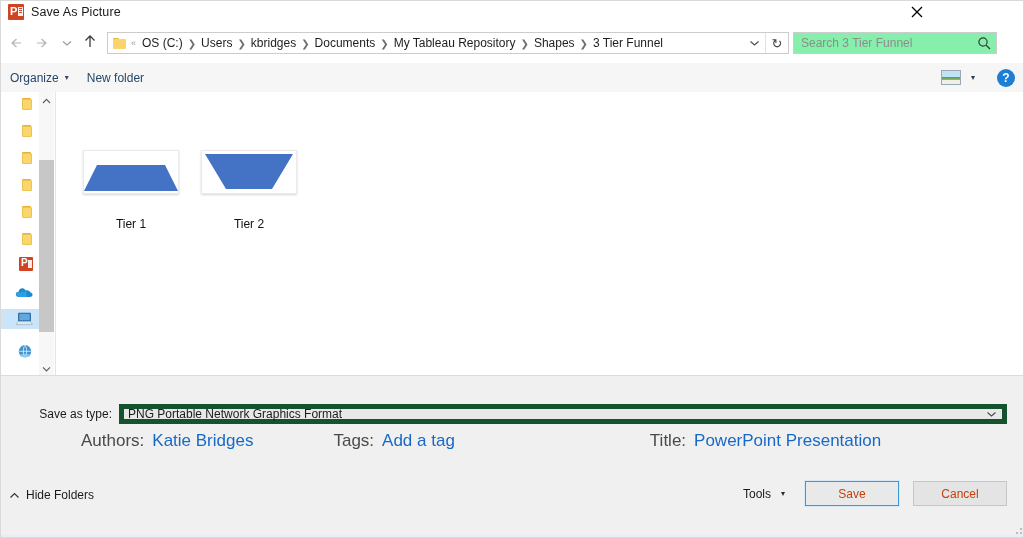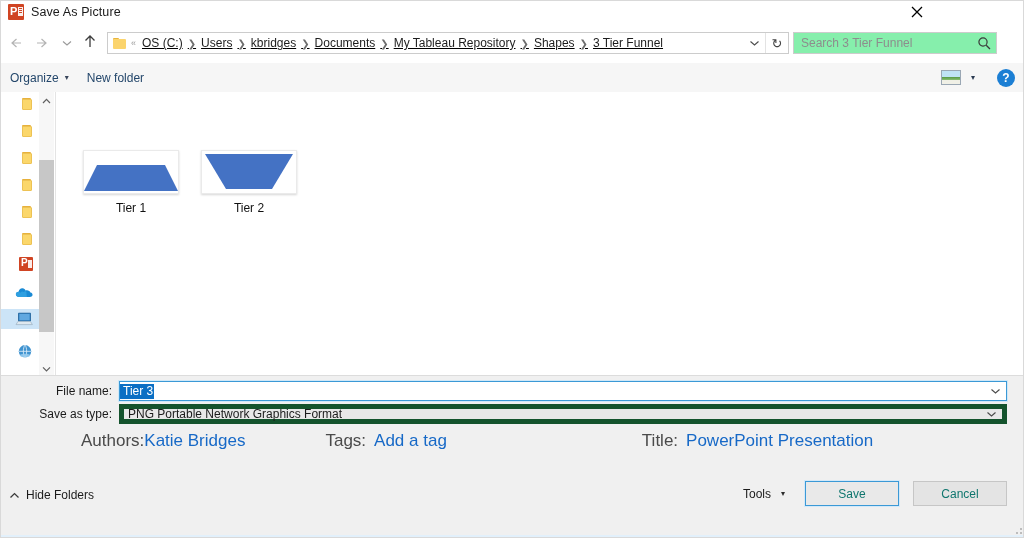--- a/index.html
+++ b/index.html
@@ -152,21 +152,20 @@
     font-size: 9px;
     padding: 0 3px 0 1px;
     flex: none;
   }
   .crumbs {
     display: flex;
     align-items: center;
     flex: 1;
     overflow: hidden;
     white-space: nowrap;
-    text-decoration: underline;
   }
   .crumb {
     color: #1d1d1d;
     padding: 2px 3px;
     cursor: pointer;
     font-size: 12px;
   }
   .crumb-sep {
     color: #6d6d6d;
     font-size: 10px;
@@ -403,21 +402,21 @@
     margin: 0 auto;
     background: #ffffff;
     border: 1px solid #eaeaea;
     box-shadow: 0 1px 2px rgba(0,0,0,.16);
     box-sizing: border-box;
     position: relative;
     overflow: hidden;
   }
   .thumb-frame svg { display: block; }
   .file-label {
-    margin-top: 7px;
+    margin-top: 23px;
     font-size: 12px;
     color: #111111;
     line-height: 14px;
   }
 
   
   .form-area {
     position: absolute;
     left: 0; top: 374px;
     width: 1024px; height: 82px;
@@ -533,21 +532,21 @@
     padding: 4px 6px;
     margin-right: 14px;
     cursor: pointer;
   }
   .tools-btn .caret { margin-left: 10px; font-size: 8px; color: #2c2c2c; }
   .btn {
     width: 94px;
     height: 25px;
     font-family: "Liberation Sans", sans-serif;
     font-size: 12px;
-    color: #0f766e;
+    color: #c2410c;
     background: #e4e4e4;
     border: 1px solid #c6c6c6;
     box-sizing: border-box;
     cursor: pointer;
     display: flex;
     align-items: center;
     justify-content: center;
   }
   .btn.default {
     background: #e9e9e9;
@@ -802,48 +801,37 @@
           <svg width="94" height="42" viewBox="0 0 94 42" preserveAspectRatio="none">
             <polygon points="3,3 91,3 70,38 24,38" fill="#4472C4"></polygon>
           </svg>
         </div>
         <div class="file-label">Tier 2</div>
       </div>
     </div>
   </div>
 
   <div class="form-area">
-    <div class="frow" style="top:4px;">
-      <span class="flabel">File name:</span>
-      <div class="fieldbox fn-box">
-        <span class="fn-value">Tier 3</span>
-        <span class="fchev">
-          <svg width="11" height="8" viewBox="0 0 11 8">
-              <path d="M1.5 2.5 L5.5 6 L9.5 2.5" stroke="currentColor" stroke-width="1.1" fill="none"></path>
-            </svg>
-        </span>
-      </div>
-    </div>
 
     <div class="frow" style="top:27px;">
       <span class="flabel">Save as type:</span>
       <div class="fieldbox sat-box">
         <span class="sat-value">PNG Portable Network Graphics Format</span>
         <span class="fchev">
           <svg width="11" height="8" viewBox="0 0 11 8">
               <path d="M1.5 2.5 L5.5 6 L9.5 2.5" stroke="currentColor" stroke-width="1.1" fill="none"></path>
             </svg>
         </span>
       </div>
     </div>
   </div>
 
   <div class="meta-row">
     <span class="meta-label" style="margin-left:80px;">Authors:</span>
-    <span class="meta-value" style="">Katie Bridges</span>
+    <span class="meta-value" style="margin-left:8px;">Katie Bridges</span>
     <span class="meta-label" style="margin-left:80px;">Tags:</span>
     <span class="meta-value" style="margin-left:8px;">Add a tag</span>
     <span class="meta-label" style="margin-left:195px;">Title:</span>
     <span class="meta-value" style="margin-left:8px;">PowerPoint Presentation</span>
   </div>
 
   <div class="footer">
     <div class="hide-folders">
       <span class="chev">
         <svg width="11" height="7" viewBox="0 0 11 7">

